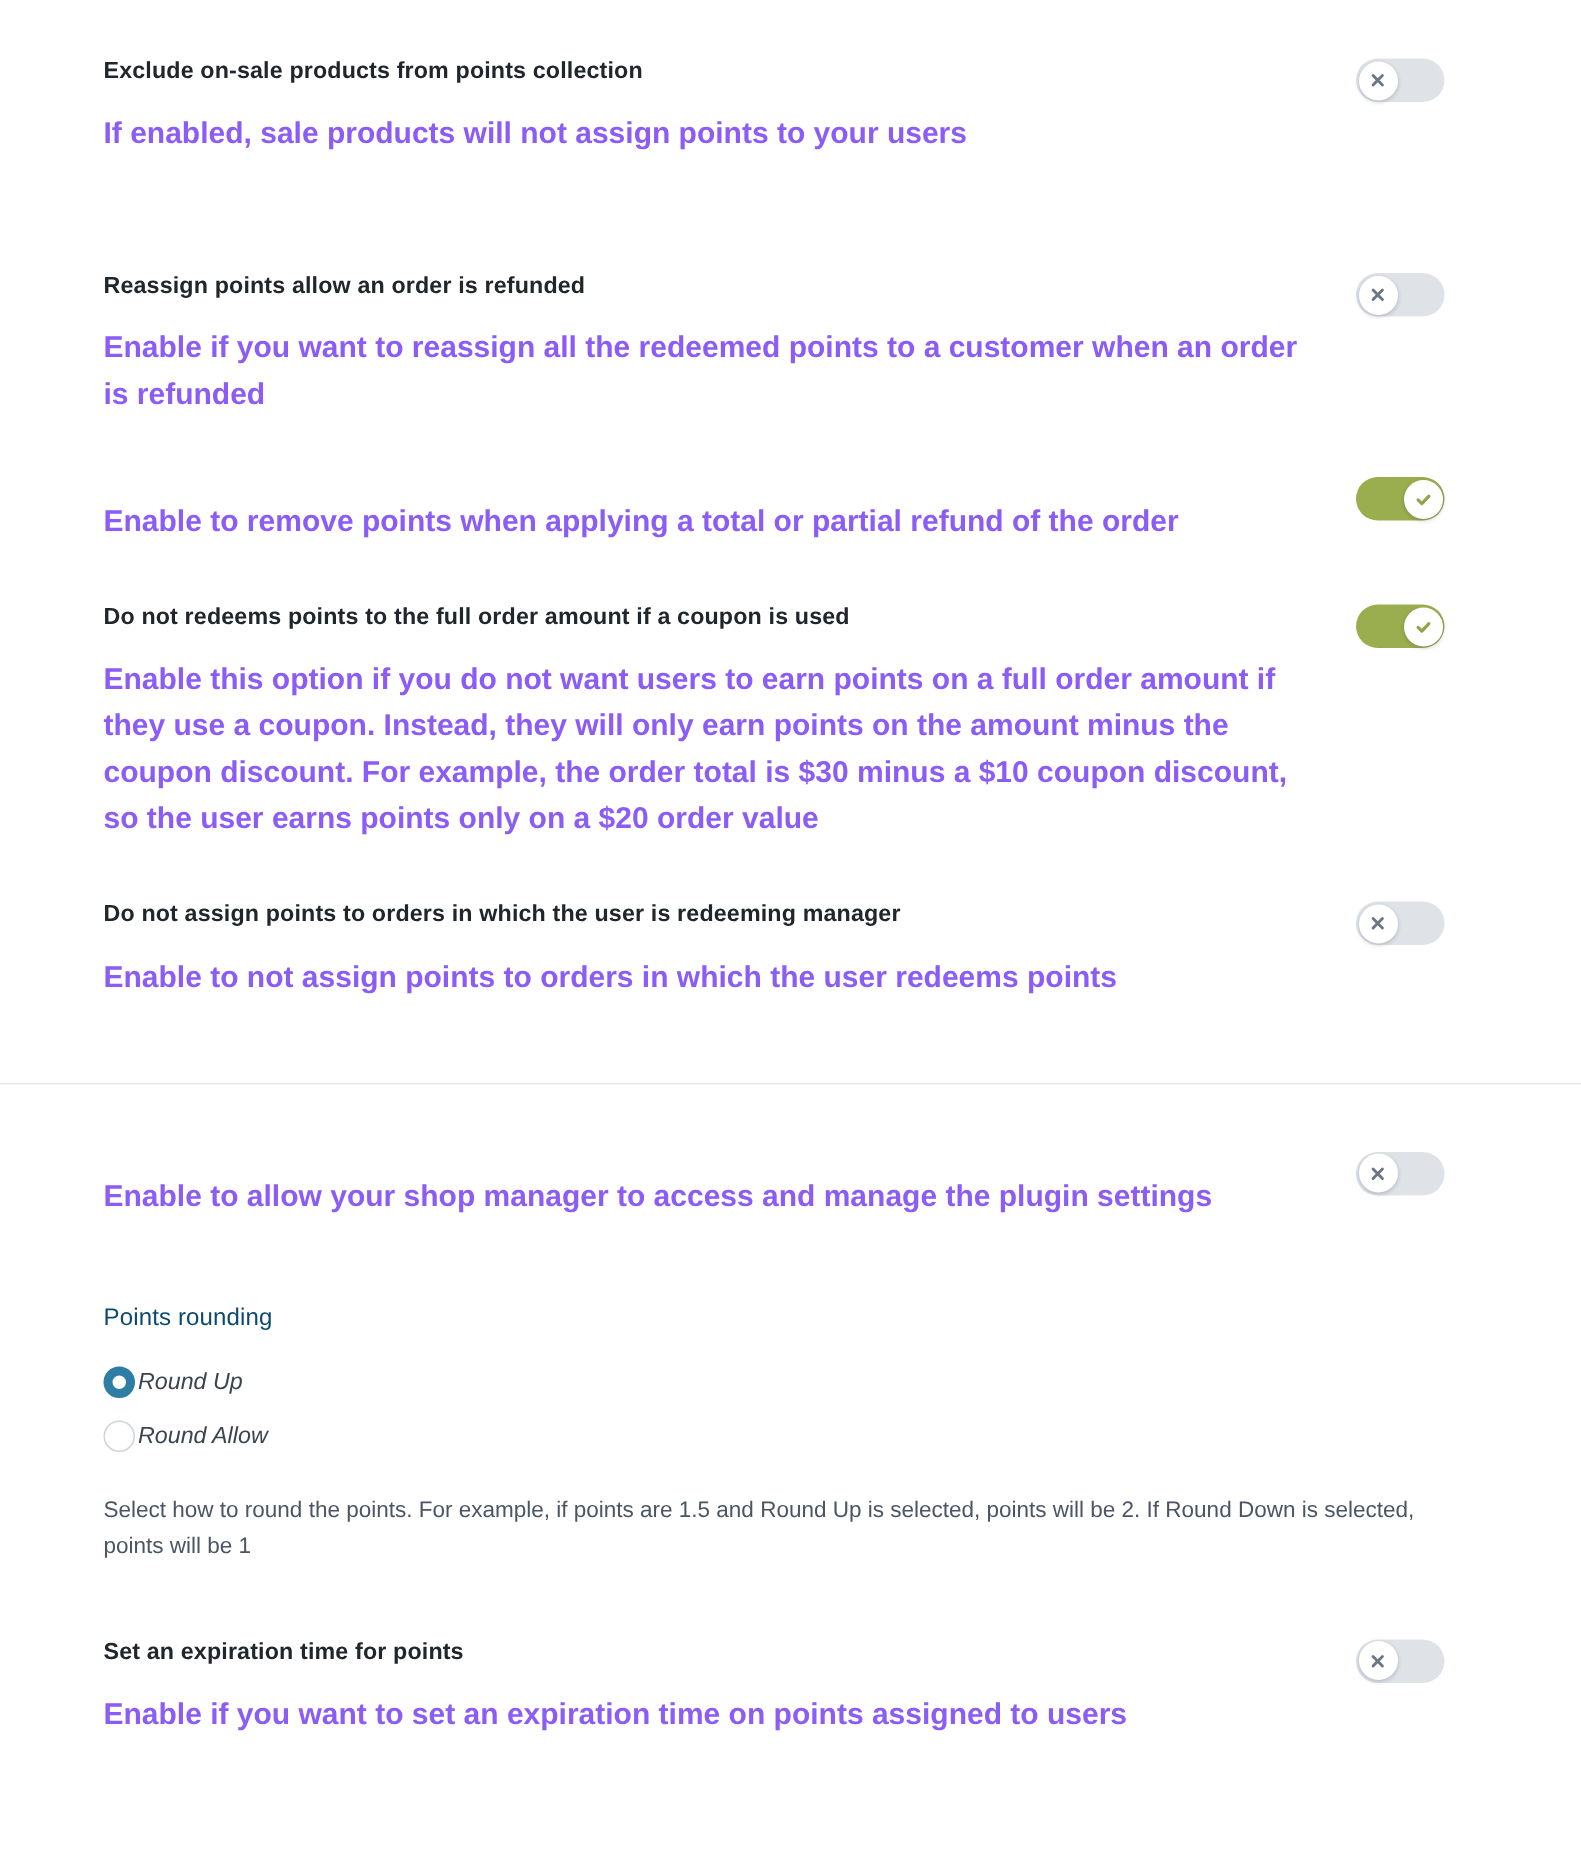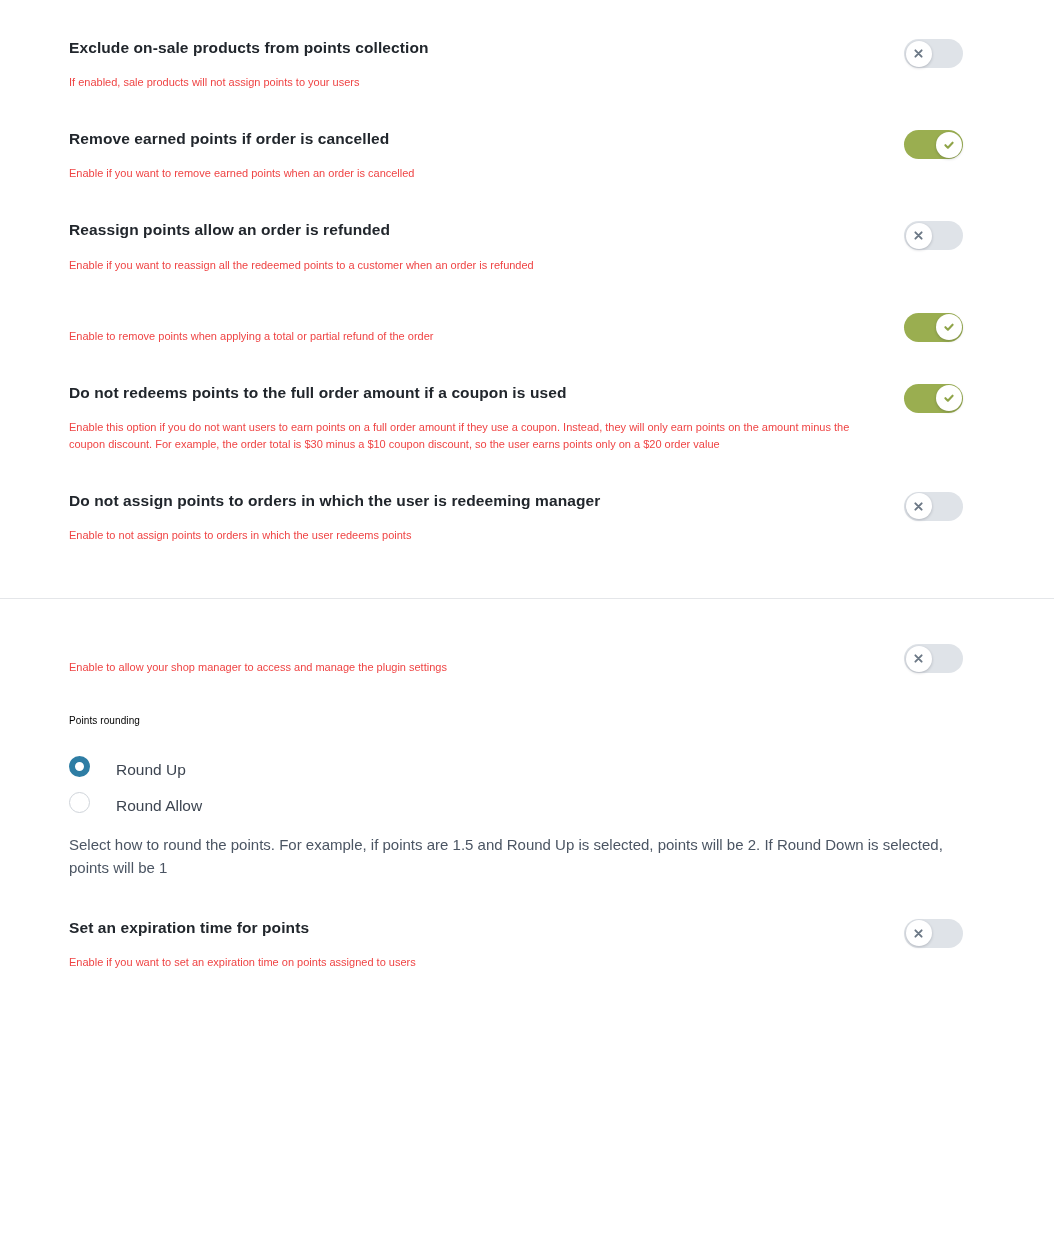--- a/index.html
+++ b/index.html
@@ -44,28 +44,29 @@
   .setting-title {
     font-size: 15.5px;
     font-weight: 600;
     line-height: 1.3;
     color: #21262c;
     letter-spacing: 0.1px;
     margin: 0;
   }
   .setting-title.regular {
     font-weight: 400;
-    color: #000000;
-    font-size: 10px;
+    color: #0c4a6e;
+    font-size: 16px;
+    margin-top: 17px;
   }
   .setting-desc {
-    font-size: 11px;
-    font-weight: 400;
+    font-size: 20px;
+    font-weight: 700;
     line-height: 1.55;
-    color: #ef4444;
+    color: #8b5cf6;
     margin: 16px 0 0 0;
     max-width: 890px;
   }
 
   .row-gap { height: 38px; }
 
   
   .toggle {
     flex: 0 0 auto;
     width: 59px;
@@ -105,24 +106,25 @@
     height: 1px;
     background: #e4e6e9;
     border: 0;
     margin: 0;
   }
 
   
   .radio-group { margin-top: 14px; }
   .radio-option {
     display: flex;
-    align-items: flex-end;
-    gap: 26px;
+    align-items: center;
+    gap: 2px;
     height: 36px;
     cursor: pointer;
+    font-style: italic;
   }
   .radio-mark {
     flex: 0 0 auto;
     width: 21px;
     height: 21px;
     border-radius: 50%;
     border: 1.6px solid #cfd4da;
     background: #ffffff;
     display: flex;
     align-items: center;
@@ -135,21 +137,21 @@
   .radio-label {
     font-size: 15.5px;
     color: #3c4450;
     line-height: 1;
   }
 
   .rounding-desc {
     font-size: 15px;
     line-height: 1.55;
     color: #4b5563;
-    margin: 20px 0 0 0;
+    margin: 20px 0 12px 0;
     max-width: 890px;
   }
 </style>
 </head>
 <body>
 
 <div class="page">
 
   <div class="section section-top">
 
@@ -164,35 +166,20 @@
             <svg width="11" height="11" viewBox="0 0 12 12" fill="none" stroke-width="2.1" stroke-linecap="round">
               <path d="M2.6 2.6 L9.4 9.4 M9.4 2.6 L2.6 9.4"></path>
             </svg>
           </span>
         </span>
       </div>
     </div>
 
     <div class="row-gap"></div>
 
-    <div class="setting-row">
-      <div class="setting-text">
-        <p class="setting-title">Remove earned points if order is cancelled</p>
-        <p class="setting-desc">Enable if you want to remove earned points when an order is cancelled</p>
-      </div>
-      <div class="toggle on">
-        <span class="knob">
-          <span>
-            <svg width="12" height="12" viewBox="0 0 12 12" fill="none" stroke-width="2.1" stroke-linecap="round" stroke-linejoin="round">
-              <path d="M2.4 6.2 L4.9 8.7 L9.6 3.7"></path>
-            </svg>
-          </span>
-        </span>
-      </div>
-    </div>
 
     <div class="row-gap"></div>
 
     <div class="setting-row">
       <div class="setting-text">
         <p class="setting-title">Reassign points allow an order is refunded</p>
         <p class="setting-desc">Enable if you want to reassign all the redeemed points to a customer when an order is refunded</p>
       </div>
       <div class="toggle off">
         <span class="knob">

